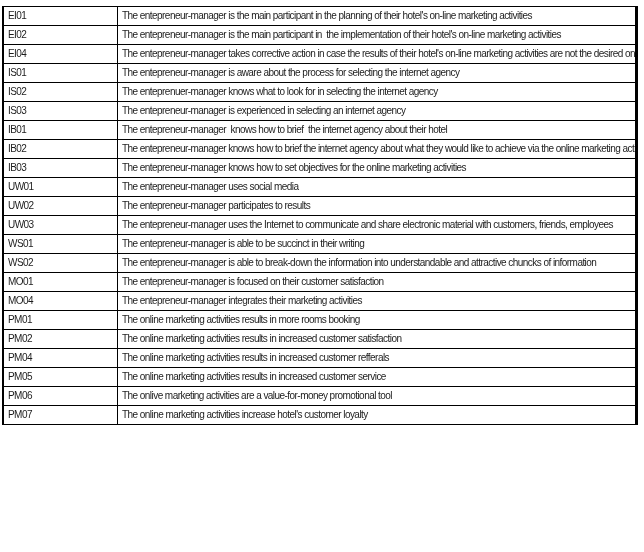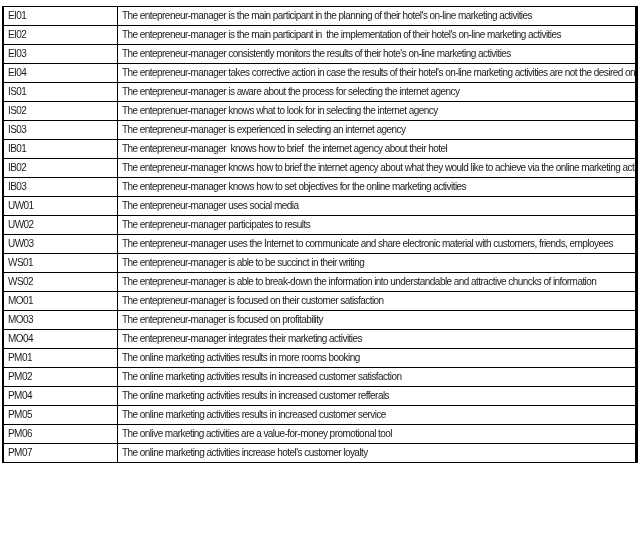--- a/index.html
+++ b/index.html
@@ -55,24 +55,20 @@
   <tr>
     <td class="code">EI01</td>
     <td class="desc">The entepreneur-manager is the main participant in the planning of their hotel's on-line marketing activities</td>
   </tr>
 
   <tr>
     <td class="code">EI02</td>
     <td class="desc">The entepreneur-manager is the main participant in  the implementation of their hotel's on-line marketing activities</td>
   </tr>
 
-  <tr>
-    <td class="code">EI03</td>
-    <td class="desc">The entepreneur-manager consistently monitors the results of their hote's on-line marketing activities</td>
-  </tr>
 
   <tr>
     <td class="code">EI04</td>
     <td class="desc">The entepreneur-manager takes corrective action in case the results of their hotel's on-line marketing activities are not the desired ones</td>
   </tr>
 
   <tr>
     <td class="code">IS01</td>
     <td class="desc">The entepreneur-manager is aware about the process for selecting the internet agency</td>
   </tr>
@@ -127,24 +123,20 @@
     <td class="desc">The entepreneur-manager is able to break-down the information into understandable and attractive chuncks of information</td>
   </tr>
 
 
   <tr>
     <td class="code">MO01</td>
     <td class="desc">The entepreneur-manager is focused on their customer satisfaction</td>
   </tr>
 
 
-  <tr>
-    <td class="code">MO03</td>
-    <td class="desc">The entepreneur-manager is focused on profitability</td>
-  </tr>
 
   <tr>
     <td class="code">MO04</td>
     <td class="desc">The entepreneur-manager integrates their marketing activities</td>
   </tr>
 
   <tr>
     <td class="code">PM01</td>
     <td class="desc">The online marketing activities results in more rooms booking</td>
   </tr>

